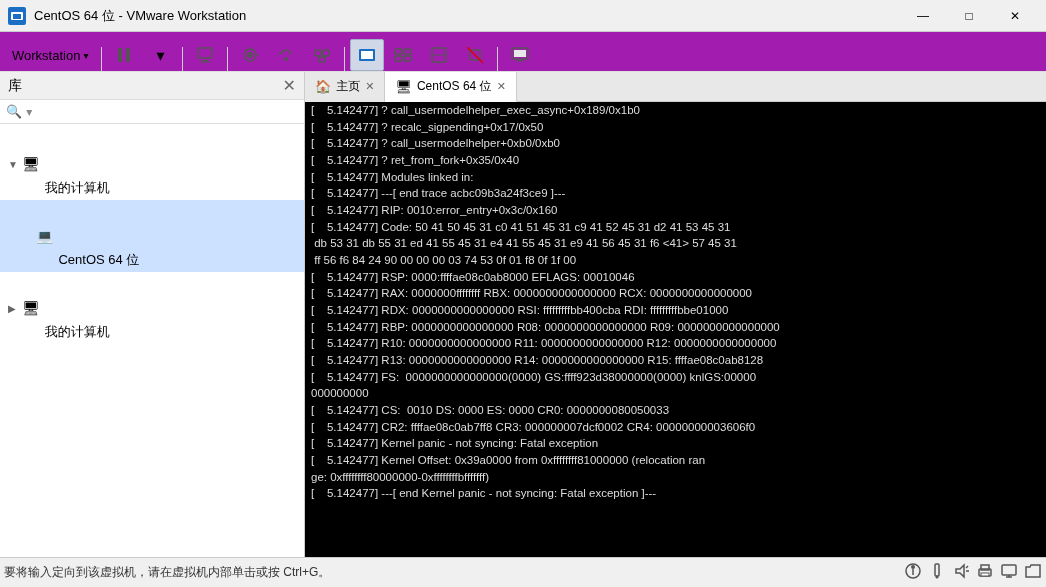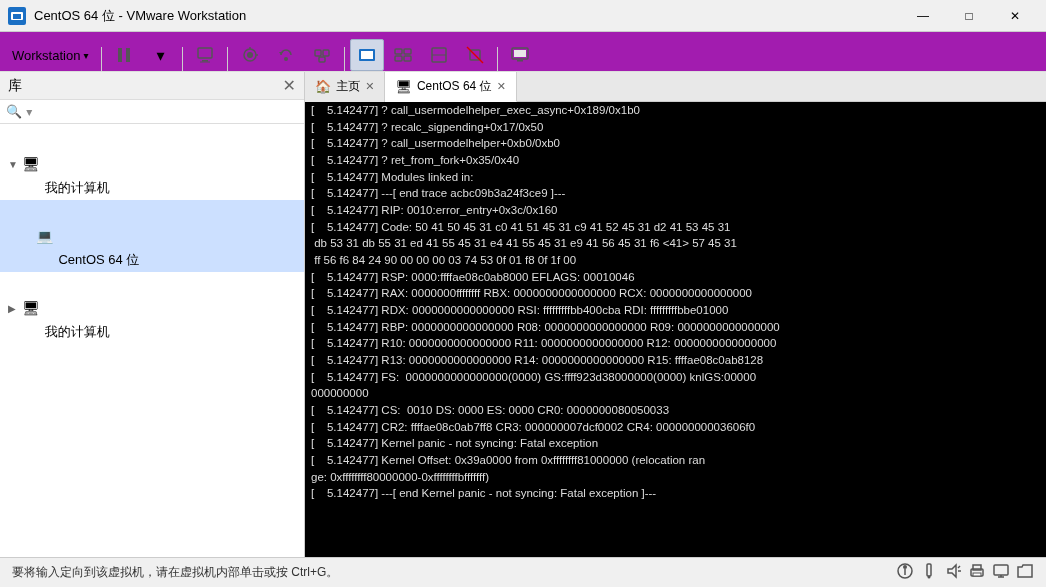--- a/index.html
+++ b/index.html
@@ -129,21 +129,21 @@
     .terminal {
       flex: 1; background: #000; color: #ddd; font-family: Liberation Sans, sans-serif;
       font-size: 11.5px; padding: 0 6px; overflow-y: auto; line-height: 1.45;
       white-space: pre-wrap; word-break: break-all;
     }
 
     
     .status-bar {
       height: 30px; background: #f0f0f0; border-top: 1px solid #ccc;
       display: flex; align-items: center; justify-content: space-between;
-      padding: 0 12px; font-size: 12px; color: #333;
+      padding: 0 4px; font-size: 12px; color: #333;
     }
     .status-bar-icons {
       display: flex; gap: 6px; align-items: center;
     }
     .status-icon {
       font-size: 14px; color: #555; cursor: pointer;
     }
 
     
     .dropdown-arrow { font-size: 10px; }

